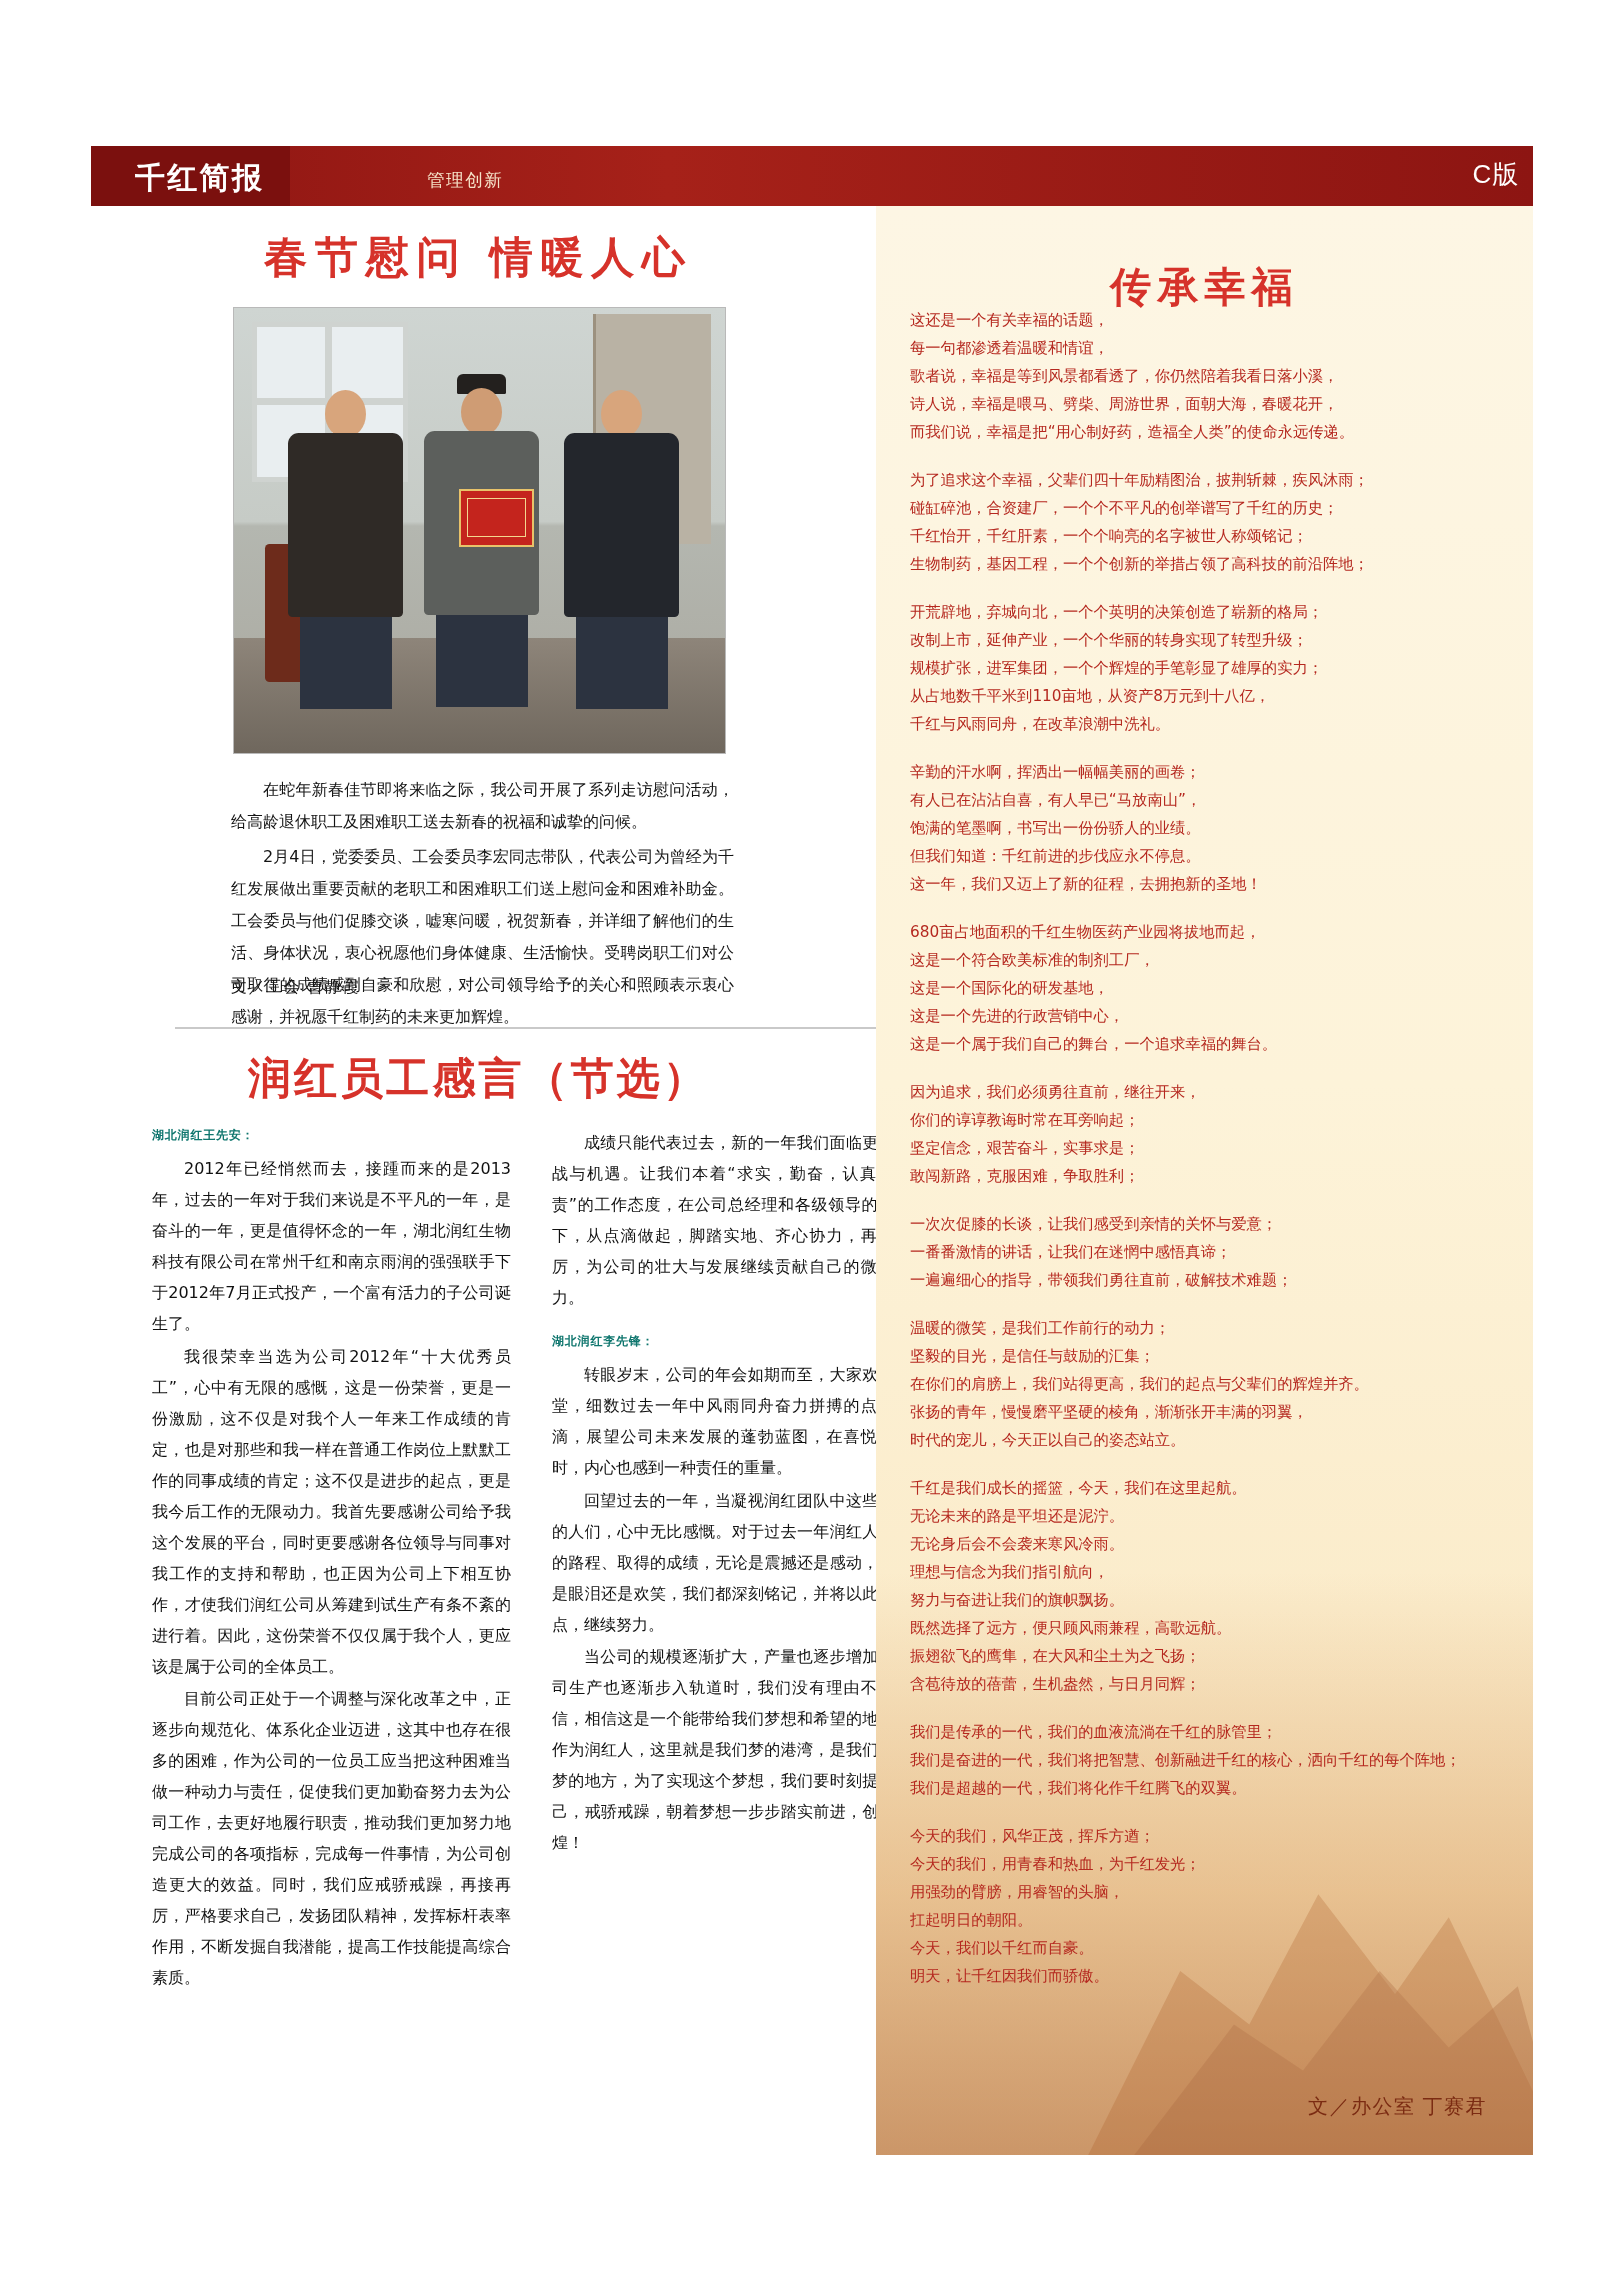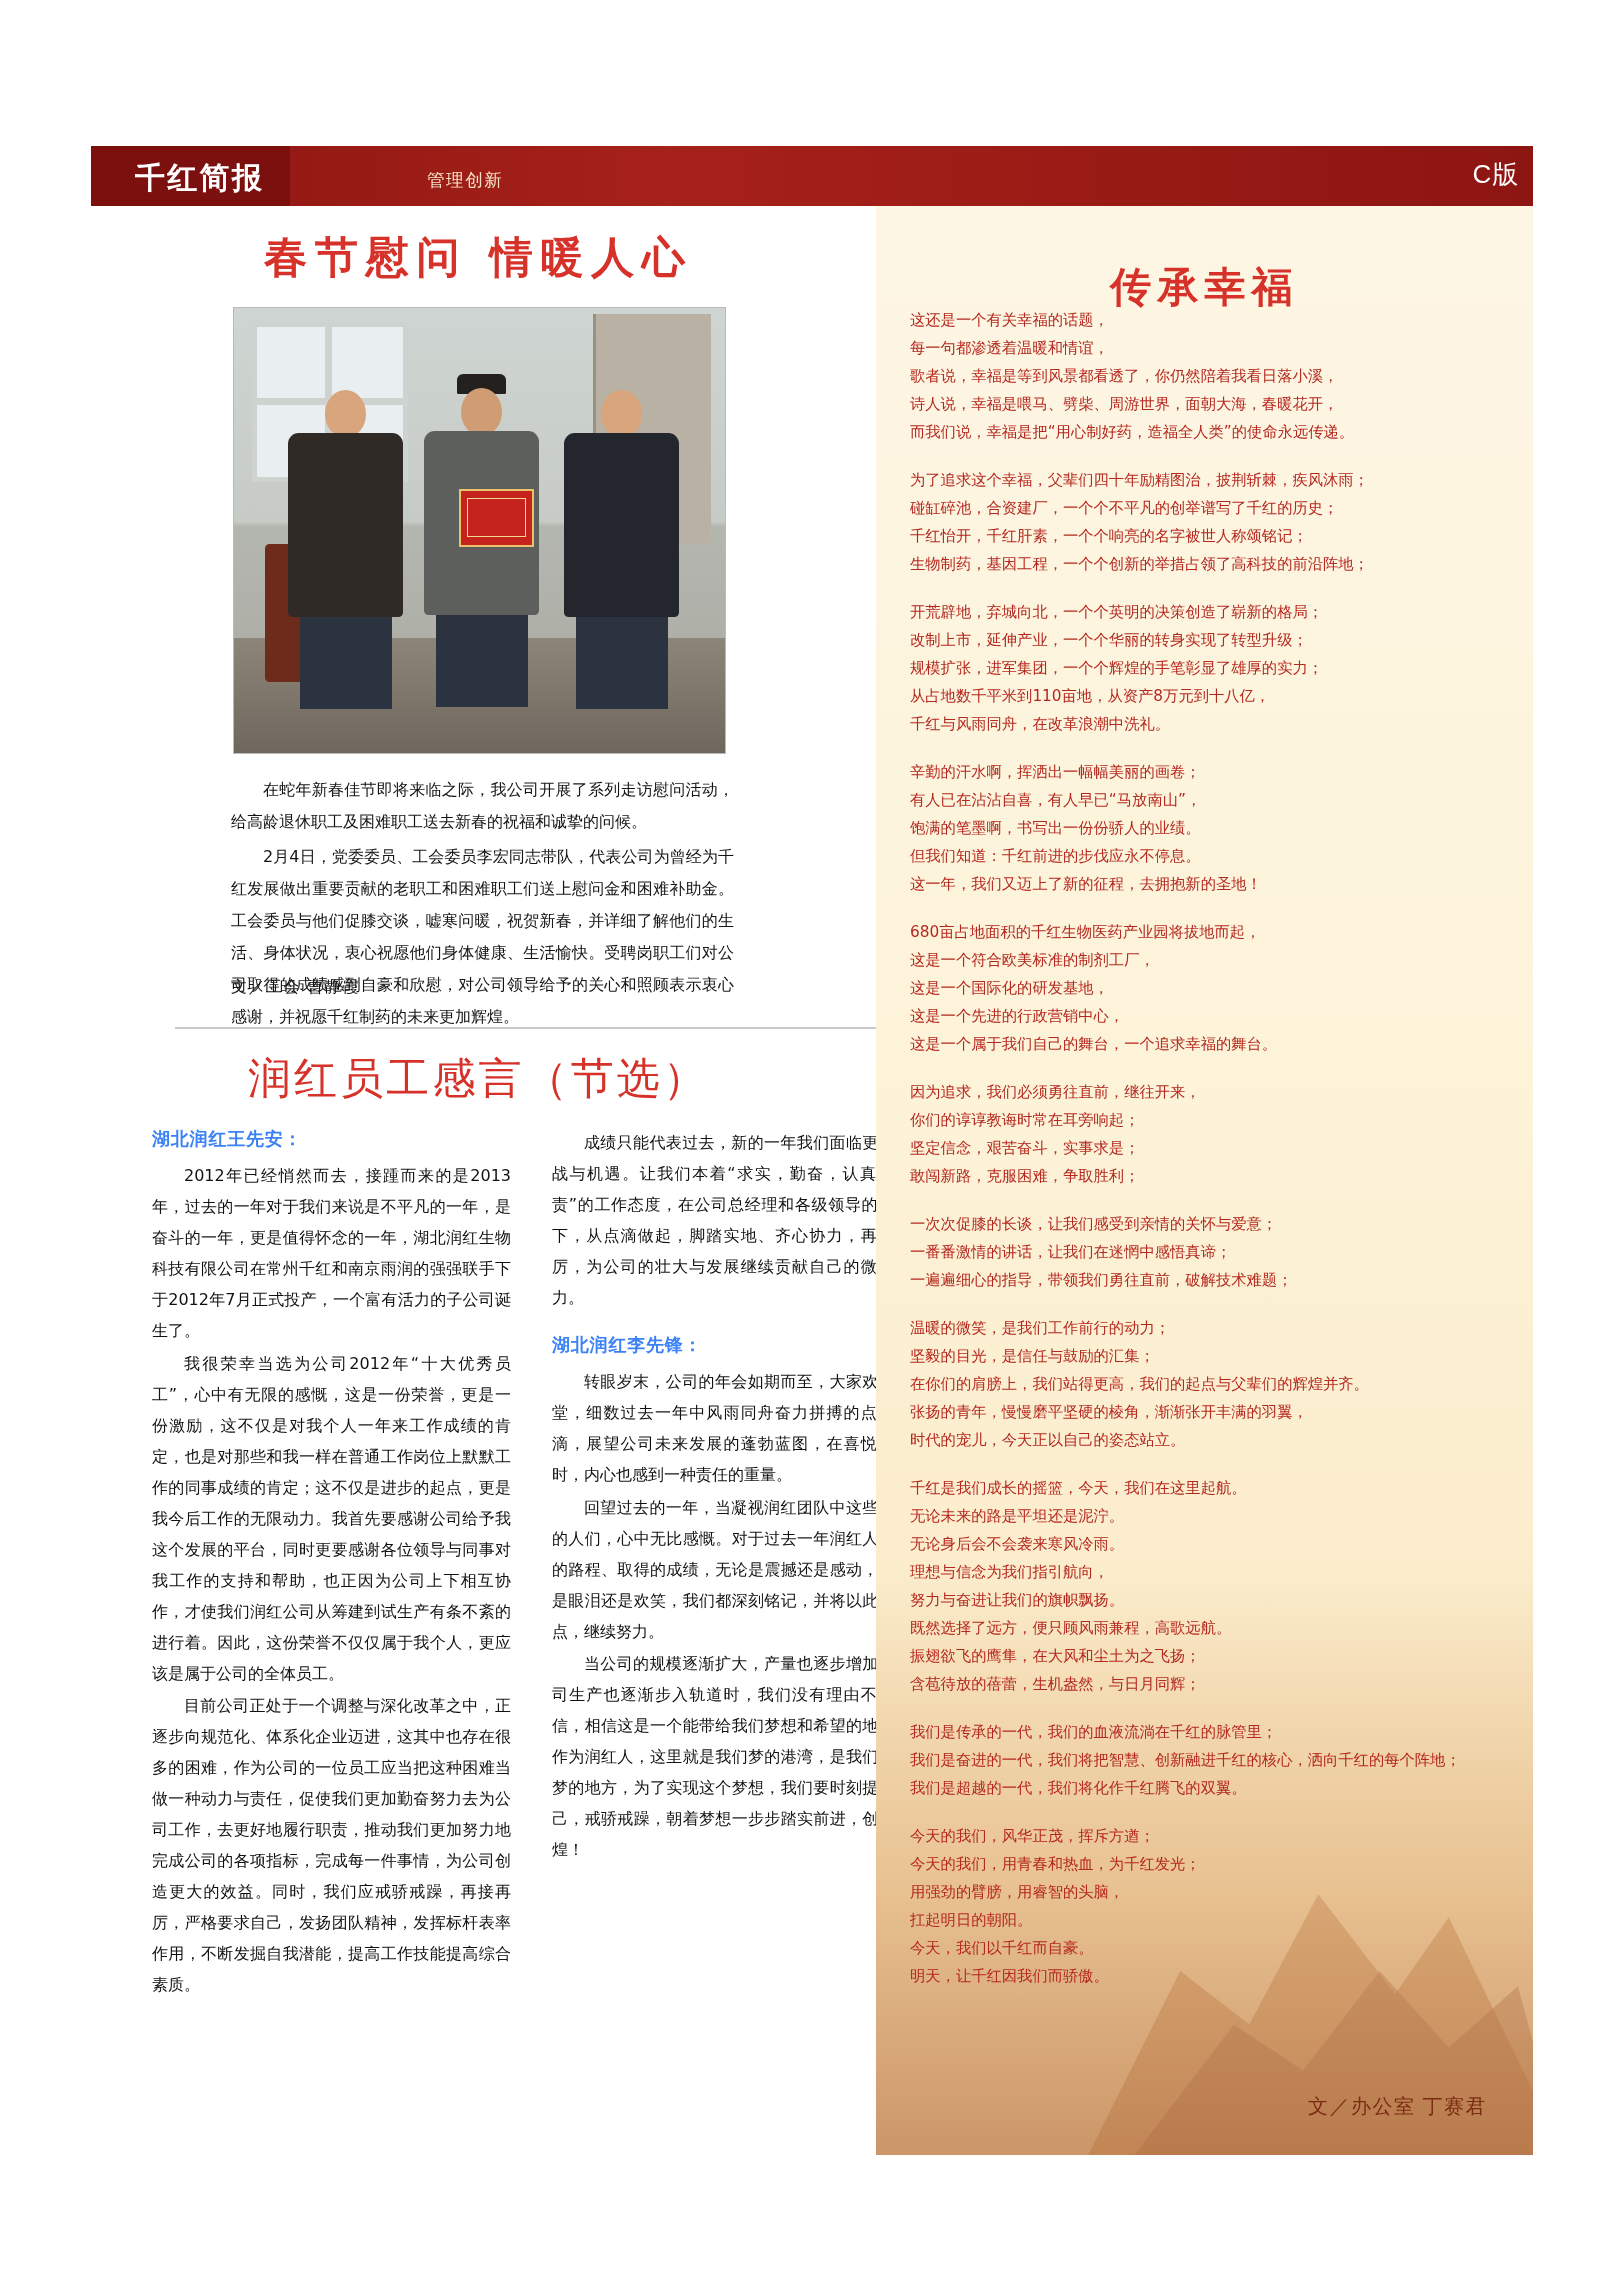--- a/index.html
+++ b/index.html
@@ -57,26 +57,26 @@
   
   .body-cn{font-family:"DejaVu Sans",sans-serif;color:#141414;}
   .art1{position:absolute;left:140px;top:568px;width:503px;font-size:16px;line-height:32px;text-align:justify;}
   .art1 p{margin:0 0 3.1px 0;text-indent:2em;}
   .sign1{position:absolute;left:140px;top:771px;width:503px;text-align:left;font-size:16px;letter-spacing:1.5px;}
 
   .divider{position:absolute;left:84px;top:821px;width:790px;height:1.5px;background:#c9c9c9;}
 
   
   .h2-wrap{position:absolute;left:0;top:844px;width:775px;}
-  .h2-red{font-size:43px;font-weight:normal;color:#d6322a;text-align:center;letter-spacing:3.1px;font-family:"DejaVu Sans",sans-serif;}
+  .h2-red{font-size:43px;font-weight:bold;color:#d6322a;text-align:center;letter-spacing:3.1px;font-family:"DejaVu Sans",sans-serif;}
 
   
   .subcols{position:absolute;left:61px;top:921px;width:760px;display:flex;gap:41px;}
   .subcol{width:359px;}
-  .sub-h{font-size:18px;font-weight:bold;color:#3b82f6;letter-spacing:0.8px;margin:0 0 9.2px 0;font-family:"DejaVu Sans",sans-serif;}
+  .sub-h{font-size:12px;font-weight:bold;color:#0f766e;letter-spacing:0.8px;margin:0 0 9.2px 0;font-family:"DejaVu Sans",sans-serif;}
   .sub-h.second{margin-top:20px;}
   .subcol p{margin:0 0 1.5px 0;font-size:16px;line-height:31px;text-indent:2em;text-align:justify;color:#111;}
 
   
   .h3-wrap{position:absolute;left:0;top:20px;width:657px;}
   .h3-red{font-size:41px;font-weight:bold;color:#d6322a;text-align:center;letter-spacing:6.1px;font-family:"DejaVu Sans",sans-serif;margin-top:34px;}
   .poem{position:absolute;left:34px;top:100px;width:595px;font-size:15.3px;line-height:28px;color:#b5281f;font-family:"DejaVu Sans",sans-serif;}
   .poem .st{margin:0 0 20px 0;}
   .poem .st div{white-space:normal;}
   .sign2{position:absolute;right:46px;bottom:35px;font-size:20px;color:#7b2b12;letter-spacing:1.5px;font-family:Liberation Sans, sans-serif;}

